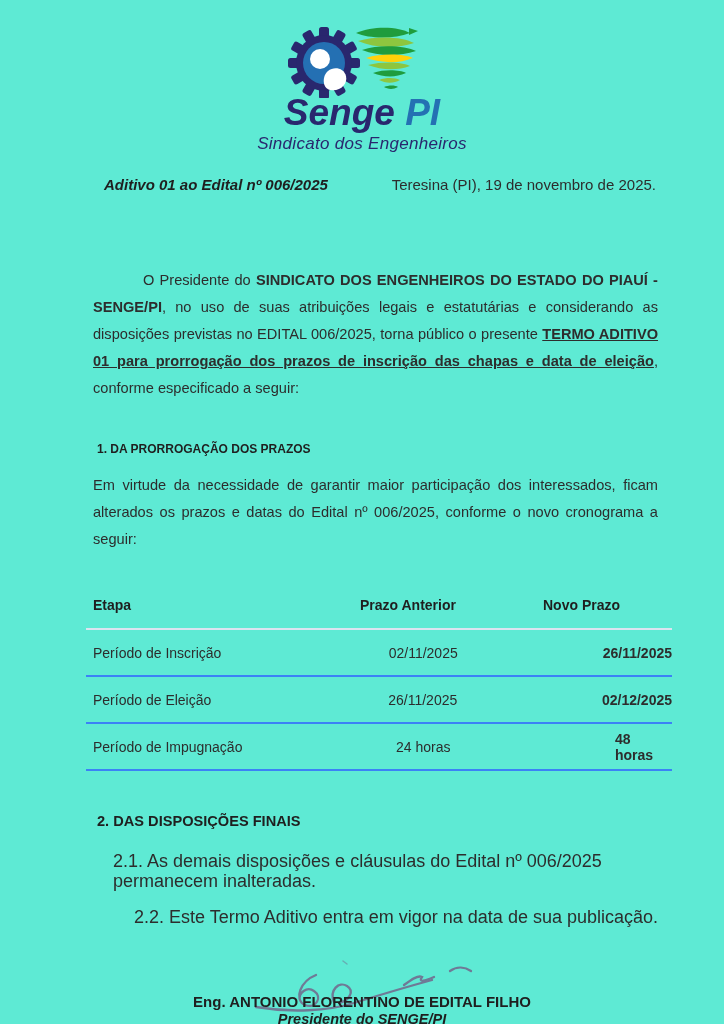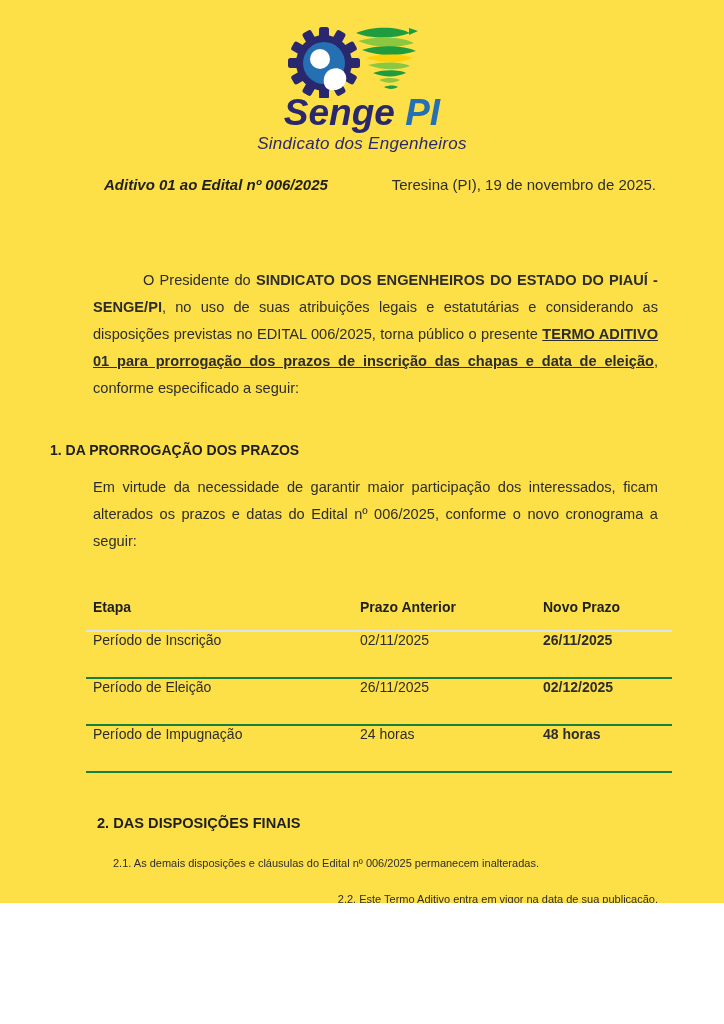--- a/index.html
+++ b/index.html
@@ -1,52 +1,52 @@
 <!DOCTYPE html>
 <html><head>
 <meta charset="utf-8">
 <style>
   html,body{margin:0;padding:0;background:#ffffff;}
   .page{
     position:relative;
-    width:724px;height:903px;
-    background:#fde047;
+    width:724px;height:1024px;
+    background:#5eead4;
     overflow:hidden;
     font-family:"Liberation Sans", sans-serif;
     color:#2d2d2d;
     -webkit-font-smoothing:antialiased;
   }
   
   .logo-wrap{padding-top:26px;text-align:center;line-height:1;}
   .logo-art{display:block;margin:0 auto;}
   .brand{font-size:37px;font-weight:bold;font-style:italic;color:#29276e;letter-spacing:0px;margin-top:-4px;}
   .brand .pi{color:#2470b3;}
   .tagline{font-size:17px;font-style:italic;color:#29276e;margin-top:4px;letter-spacing:.3px;}
   
   .head-row{display:flex;justify-content:space-between;align-items:baseline;margin:24px 68px 0 104px;font-size:15px;}
   .doc-ref{font-weight:bold;font-style:italic;color:#1f1f1f;}
   .date-line{color:#2d2d2d;}
   
   .intro{margin:74px 66px 0 93px;font-size:14.6px;line-height:27px;text-align:justify;text-indent:50px;}
   .b{font-weight:bold;}
   .bu{font-weight:bold;text-decoration:underline;margin-top:43px;}
   
-  .sec-title{margin:40px 66px 0 50px;font-size:14px;font-weight:bold;color:#1f1f1f;}
+  .sec-title{margin:40px 66px 0 97px;font-size:12px;font-weight:bold;color:#1f1f1f;}
   .sec-body{margin:16px 66px 0 93px;font-size:14.6px;line-height:27px;text-align:justify;}
   
   .sched{margin:30px 52px 0 86px;width:586px;font-size:14px;}
   .t-head{display:flex;padding:14px 0 15px 7px;border-bottom:2px solid #dbe4f0;font-weight:bold;color:#1f1f1f;}
-  .t-row{display:flex;height:45px;border-bottom:2px solid #15803d;padding-left:7px;}
+  .t-row{display:flex;align-items:center;height:45px;border-bottom:2px solid #3b82f6;padding-left:7px;gap:36px;}
   .c1{width:267px;}
   .c2{width:183px;}
   .c3{flex:1;}
   .t-row .c3{font-weight:bold;}
   
   .sec2-title{margin:42px 66px 0 97px;font-size:14.6px;font-weight:bold;color:#1f1f1f;}
-  .final-item{margin:22px 66px 0 113px;font-size:11px;line-height:20px;}
+  .final-item{margin:22px 66px 0 113px;font-size:18px;line-height:20px;}
   .final-item + .final-item{margin-top:16px;text-align:right;}
   
   .sig-block{margin-top:28px;text-align:center;}
   .sig-art{display:block;margin:0 auto -24px auto;}
   .sig-name{font-size:15px;font-weight:bold;color:#1f1f1f;position:relative;}
   .sig-role{font-size:14.5px;font-weight:bold;font-style:italic;color:#1f1f1f;margin-top:1px;}
 </style>
 </head>
 <body>
 

